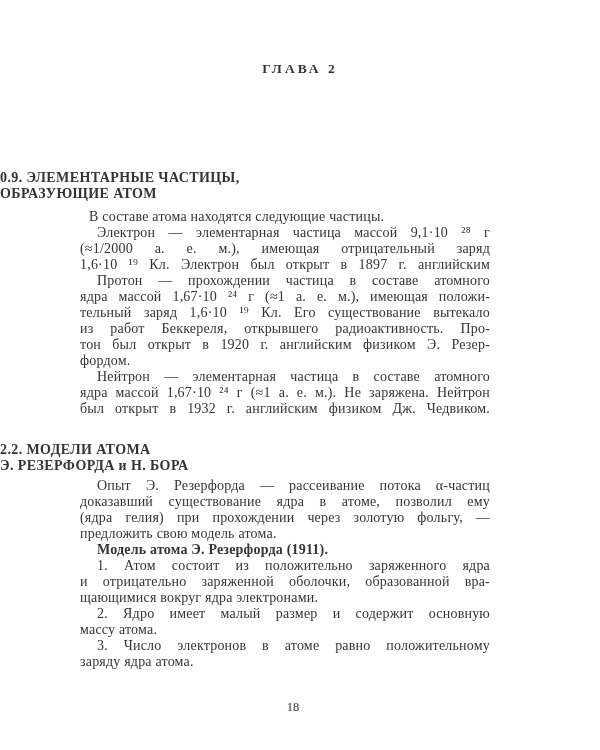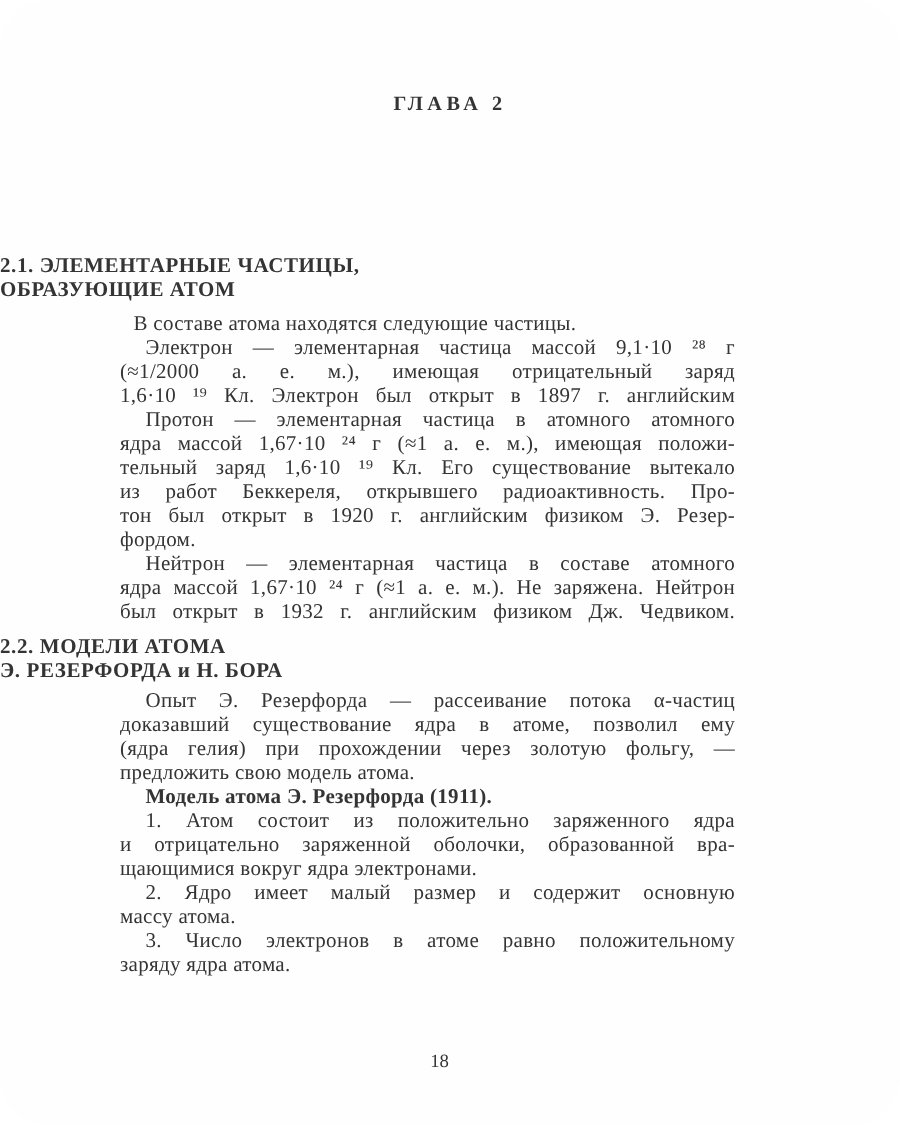--- a/index.html
+++ b/index.html
@@ -27,21 +27,21 @@
     line-height: 22px;
   }
   .sec {
     text-align: center;
     font-weight: bold;
     font-size: 14px;
     line-height: 15.5px;
     letter-spacing: 0.4px;
   }
   .sec1 { margin-top: 95px; }
-  .sec2 { margin-top: 7px; margin-bottom: 5px; }
+  .sec2 { margin-top: 25px; margin-bottom: 5px; }
   .col {
     width: 410px;
     margin-left: 80px;
     font-size: 14px;
     line-height: 16px;
     letter-spacing: 0.2px;
   }
   .colA { margin-top: 8px; }
   .ln { text-align: left; white-space: normal; }
   .jst { text-align: justify; text-align-last: justify; }
@@ -57,35 +57,35 @@
   }
 </style>
 </head>
 <body>
 
 <div class="page">
 
   <div class="chapter">ГЛАВА 2</div>
 
   <div class="sec sec1">
-    <div class="ln">2.1. ЭЛЕМЕНТАРНЫЕ ЧАСТИЦЫ,</div>
+    <div class="ln">0.9. ЭЛЕМЕНТАРНЫЕ ЧАСТИЦЫ,</div>
     <div class="ln">ОБРАЗУЮЩИЕ АТОМ</div>
   </div>
 
   <div class="col colA">
     <div class="ln fst-sm">В составе атома находятся следующие частицы.</div>
 
     <div>
       <div class="ln fst jst">Электрон — элементарная частица массой 9,1·10 ²⁸ г</div>
       <div class="ln jst">(≈1/2000 а. е. м.), имеющая отрицательный заряд</div>
       <div class="ln jst">1,6·10 ¹⁹ Кл. Электрон был открыт в 1897 г. английским</div>
     </div>
 
     <div>
-      <div class="ln fst jst">Протон — элементарная частица в атомного атомного</div>
+      <div class="ln fst jst">Протон — прохождении частица в составе атомного</div>
       <div class="ln jst">ядра массой 1,67·10 ²⁴ г (≈1 а. е. м.), имеющая положи-</div>
       <div class="ln jst">тельный заряд 1,6·10 ¹⁹ Кл. Его существование вытекало</div>
       <div class="ln jst">из работ Беккереля, открывшего радиоактивность. Про-</div>
       <div class="ln jst">тон был открыт в 1920 г. английским физиком Э. Резер-</div>
       <div class="ln">фордом.</div>
     </div>
 
     <div>
       <div class="ln fst jst">Нейтрон — элементарная частица в составе атомного</div>
       <div class="ln jst">ядра массой 1,67·10 ²⁴ г (≈1 а. е. м.). Не заряжена. Нейтрон</div>

